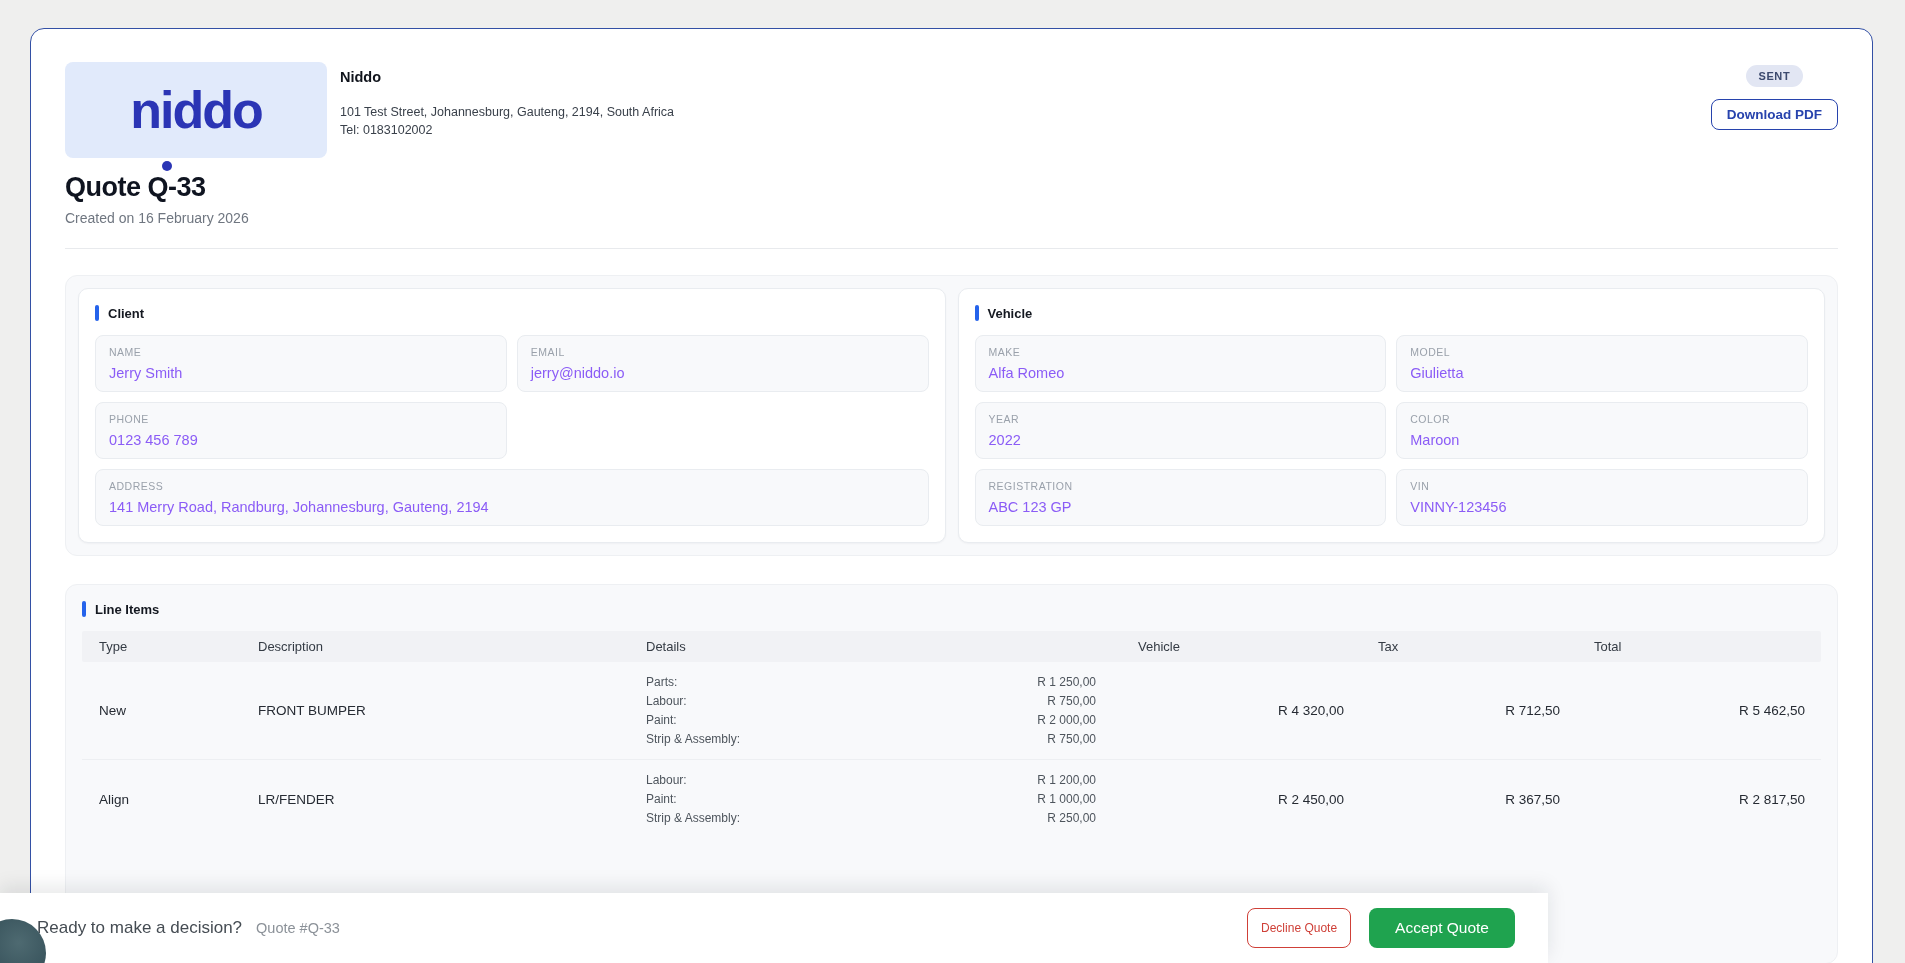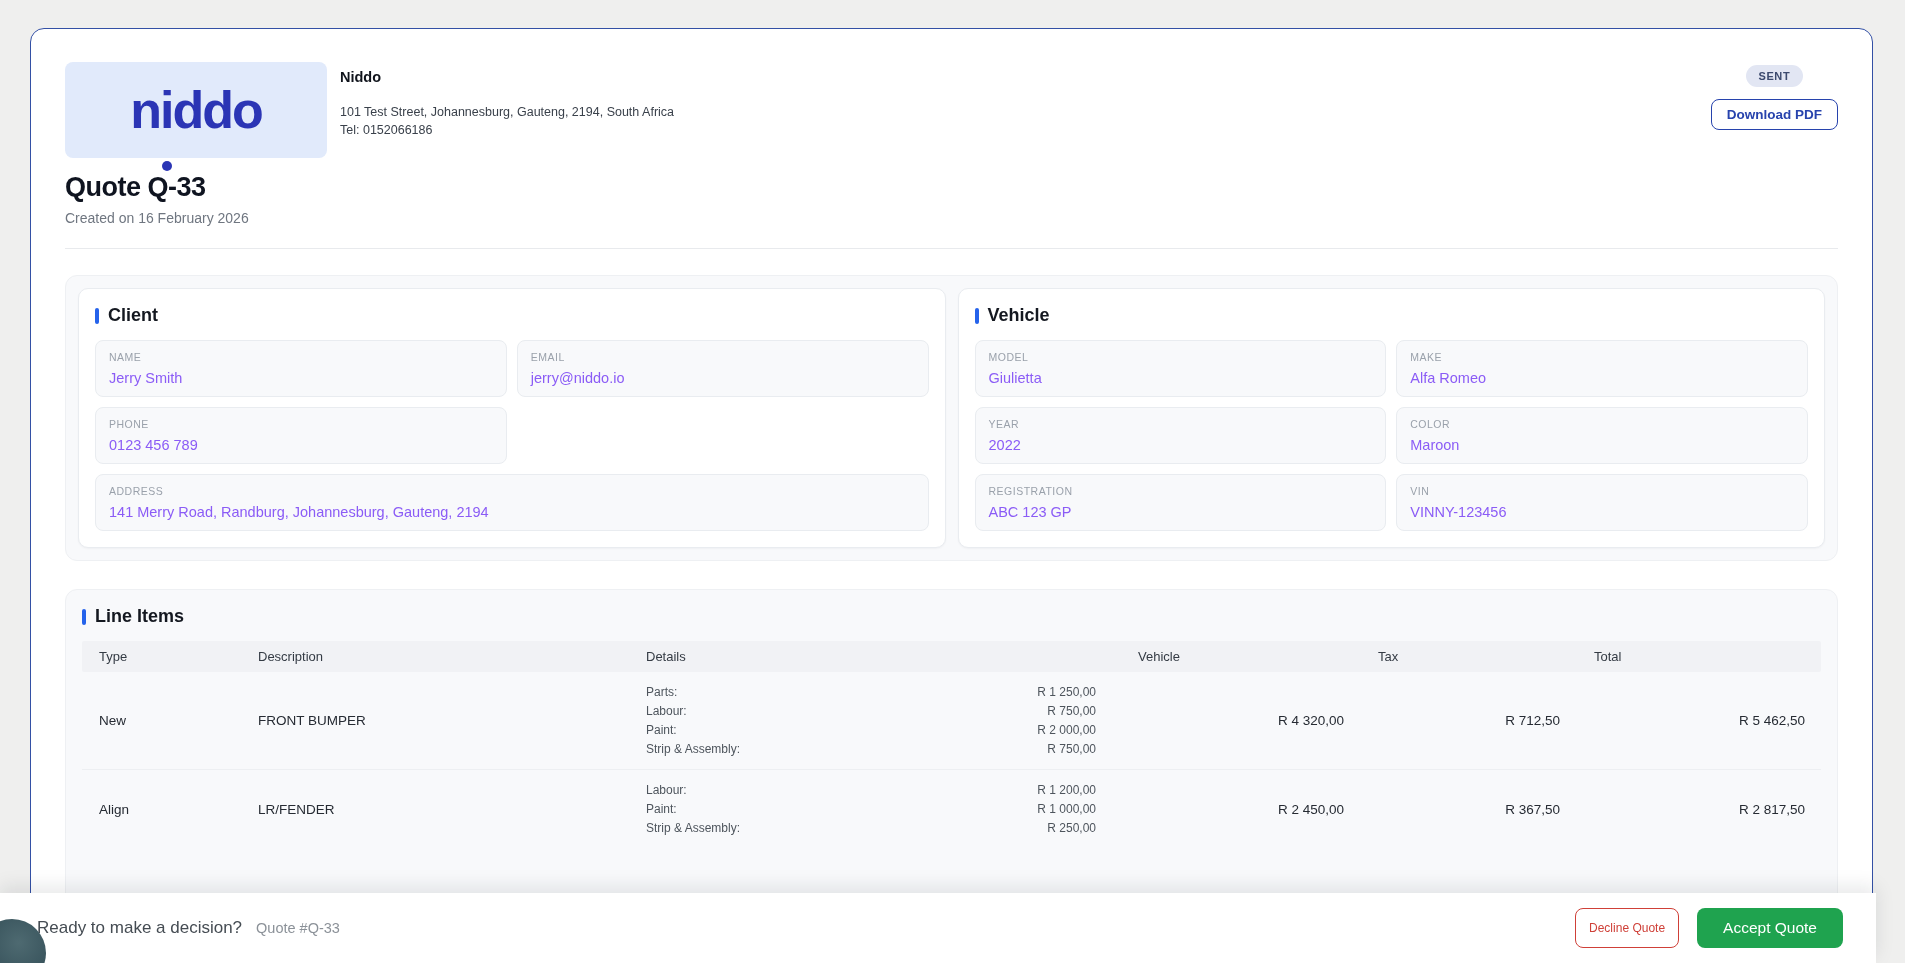--- a/index.html
+++ b/index.html
@@ -69,21 +69,21 @@
     padding: 12px;
     display: grid; grid-template-columns: 1fr 1fr; gap: 12px;
   }
   .info-card {
     background: #ffffff; border: 1px solid #e9ecf0; border-radius: 10px;
     padding: 15px 16px 16px 16px;
     box-shadow: 0 1px 2px rgba(25,35,50,0.04);
   }
   .section-heading { display: flex; align-items: center; gap: 9px; margin: 1px 0 14px 0; }
   .accent-bar { width: 4px; height: 16px; border-radius: 2px; background: #2563eb; }
-  .section-heading-text { font-size: 18px; font-weight: 700; color: #141820; }
+  .section-heading-text { font-size: 13px; font-weight: 700; color: #141820; }
 
   .fields-grid { display: grid; grid-template-columns: 1fr 1fr; gap: 10px; }
   .field {
     background: #f8f9fb; border: 1px solid #e9ecf0; border-radius: 8px;
     padding: 10px 13px; min-height: 57px;
   }
   .field.full { grid-column: 1 / -1; }
   .field.half-left { grid-column: 1 / 2; }
   .field-label { font-size: 10.5px; color: #9aa1ab; letter-spacing: 0.5px; }
   .field-value { margin-top: 7px; font-size: 14.5px; color: #8b5cf6; }
@@ -111,21 +111,21 @@
   .li-row { border-bottom: 1px solid #edeff2; padding: 13px 0; font-size: 13.5px; color: #262b33; }
   .li-row:last-child { border-bottom: none; }
   .li-row .c1 { padding-left: 17px; }
   .details-cell { display: flex; flex-direction: column; gap: 5px; padding-right: 16px; }
   .detail-line { display: flex; justify-content: space-between; font-size: 12px; color: #4e555d; }
   .num { text-align: right; padding-right: 8px; }
   .num.total { padding-right: 16px; }
 
   
   .footer-bar {
-    position: absolute; left: 0; bottom: 0; width: 1876px; height: 70px;
+    position: absolute; left: 0; bottom: 0; width: 1548px; height: 70px;
     background: #ffffff;
     box-shadow: 0 -6px 18px rgba(20,30,40,0.10);
     display: flex; align-items: center;
     padding: 0 33px 0 37px;
     z-index: 50;
   }
   .footer-prompt { font-size: 17px; color: #454c53; }
   .footer-ref { margin-left: 14px; font-size: 14.5px; color: #8b9198; }
   .footer-actions { margin-left: auto; display: flex; gap: 18px; }
   .decline-btn {
@@ -154,21 +154,21 @@
   <div class="page-card">
 
     <div class="header">
       <div class="logo-box">
         <span class="logo-text">niddo</span>
         <span class="logo-dot" style="position: absolute; left: 131.234px; top: 132px;"></span>
       </div>
       <div class="company-info">
         <div class="company-name">Niddo</div>
         <div class="company-address">101 Test Street, Johannesburg, Gauteng, 2194, South Africa</div>
-        <div class="company-tel">Tel: 0152066186</div>
+        <div class="company-tel">Tel: 0183102002</div>
       </div>
       <div class="header-right">
         <span class="status-badge">SENT</span>
         <button class="download-btn">Download PDF</button>
       </div>
     </div>
 
     <h1 class="quote-title">Quote Q-33</h1>
     <div class="quote-created">Created on 16 February 2026</div>
     <div class="divider"></div>
@@ -200,26 +200,26 @@
         </div>
       </div>
 
       <div class="info-card">
         <div class="section-heading">
           <span class="accent-bar"></span>
           <span class="section-heading-text">Vehicle</span>
         </div>
         <div class="fields-grid">
           <div class="field">
+            <div class="field-label">MAKE</div>
+            <div class="field-value">Alfa Romeo</div>
+          </div>
+          <div class="field">
             <div class="field-label">MODEL</div>
             <div class="field-value">Giulietta</div>
-          </div>
-          <div class="field">
-            <div class="field-label">MAKE</div>
-            <div class="field-value">Alfa Romeo</div>
           </div>
           <div class="field">
             <div class="field-label">YEAR</div>
             <div class="field-value">2022</div>
           </div>
           <div class="field">
             <div class="field-label">COLOR</div>
             <div class="field-value">Maroon</div>
           </div>
           <div class="field">

